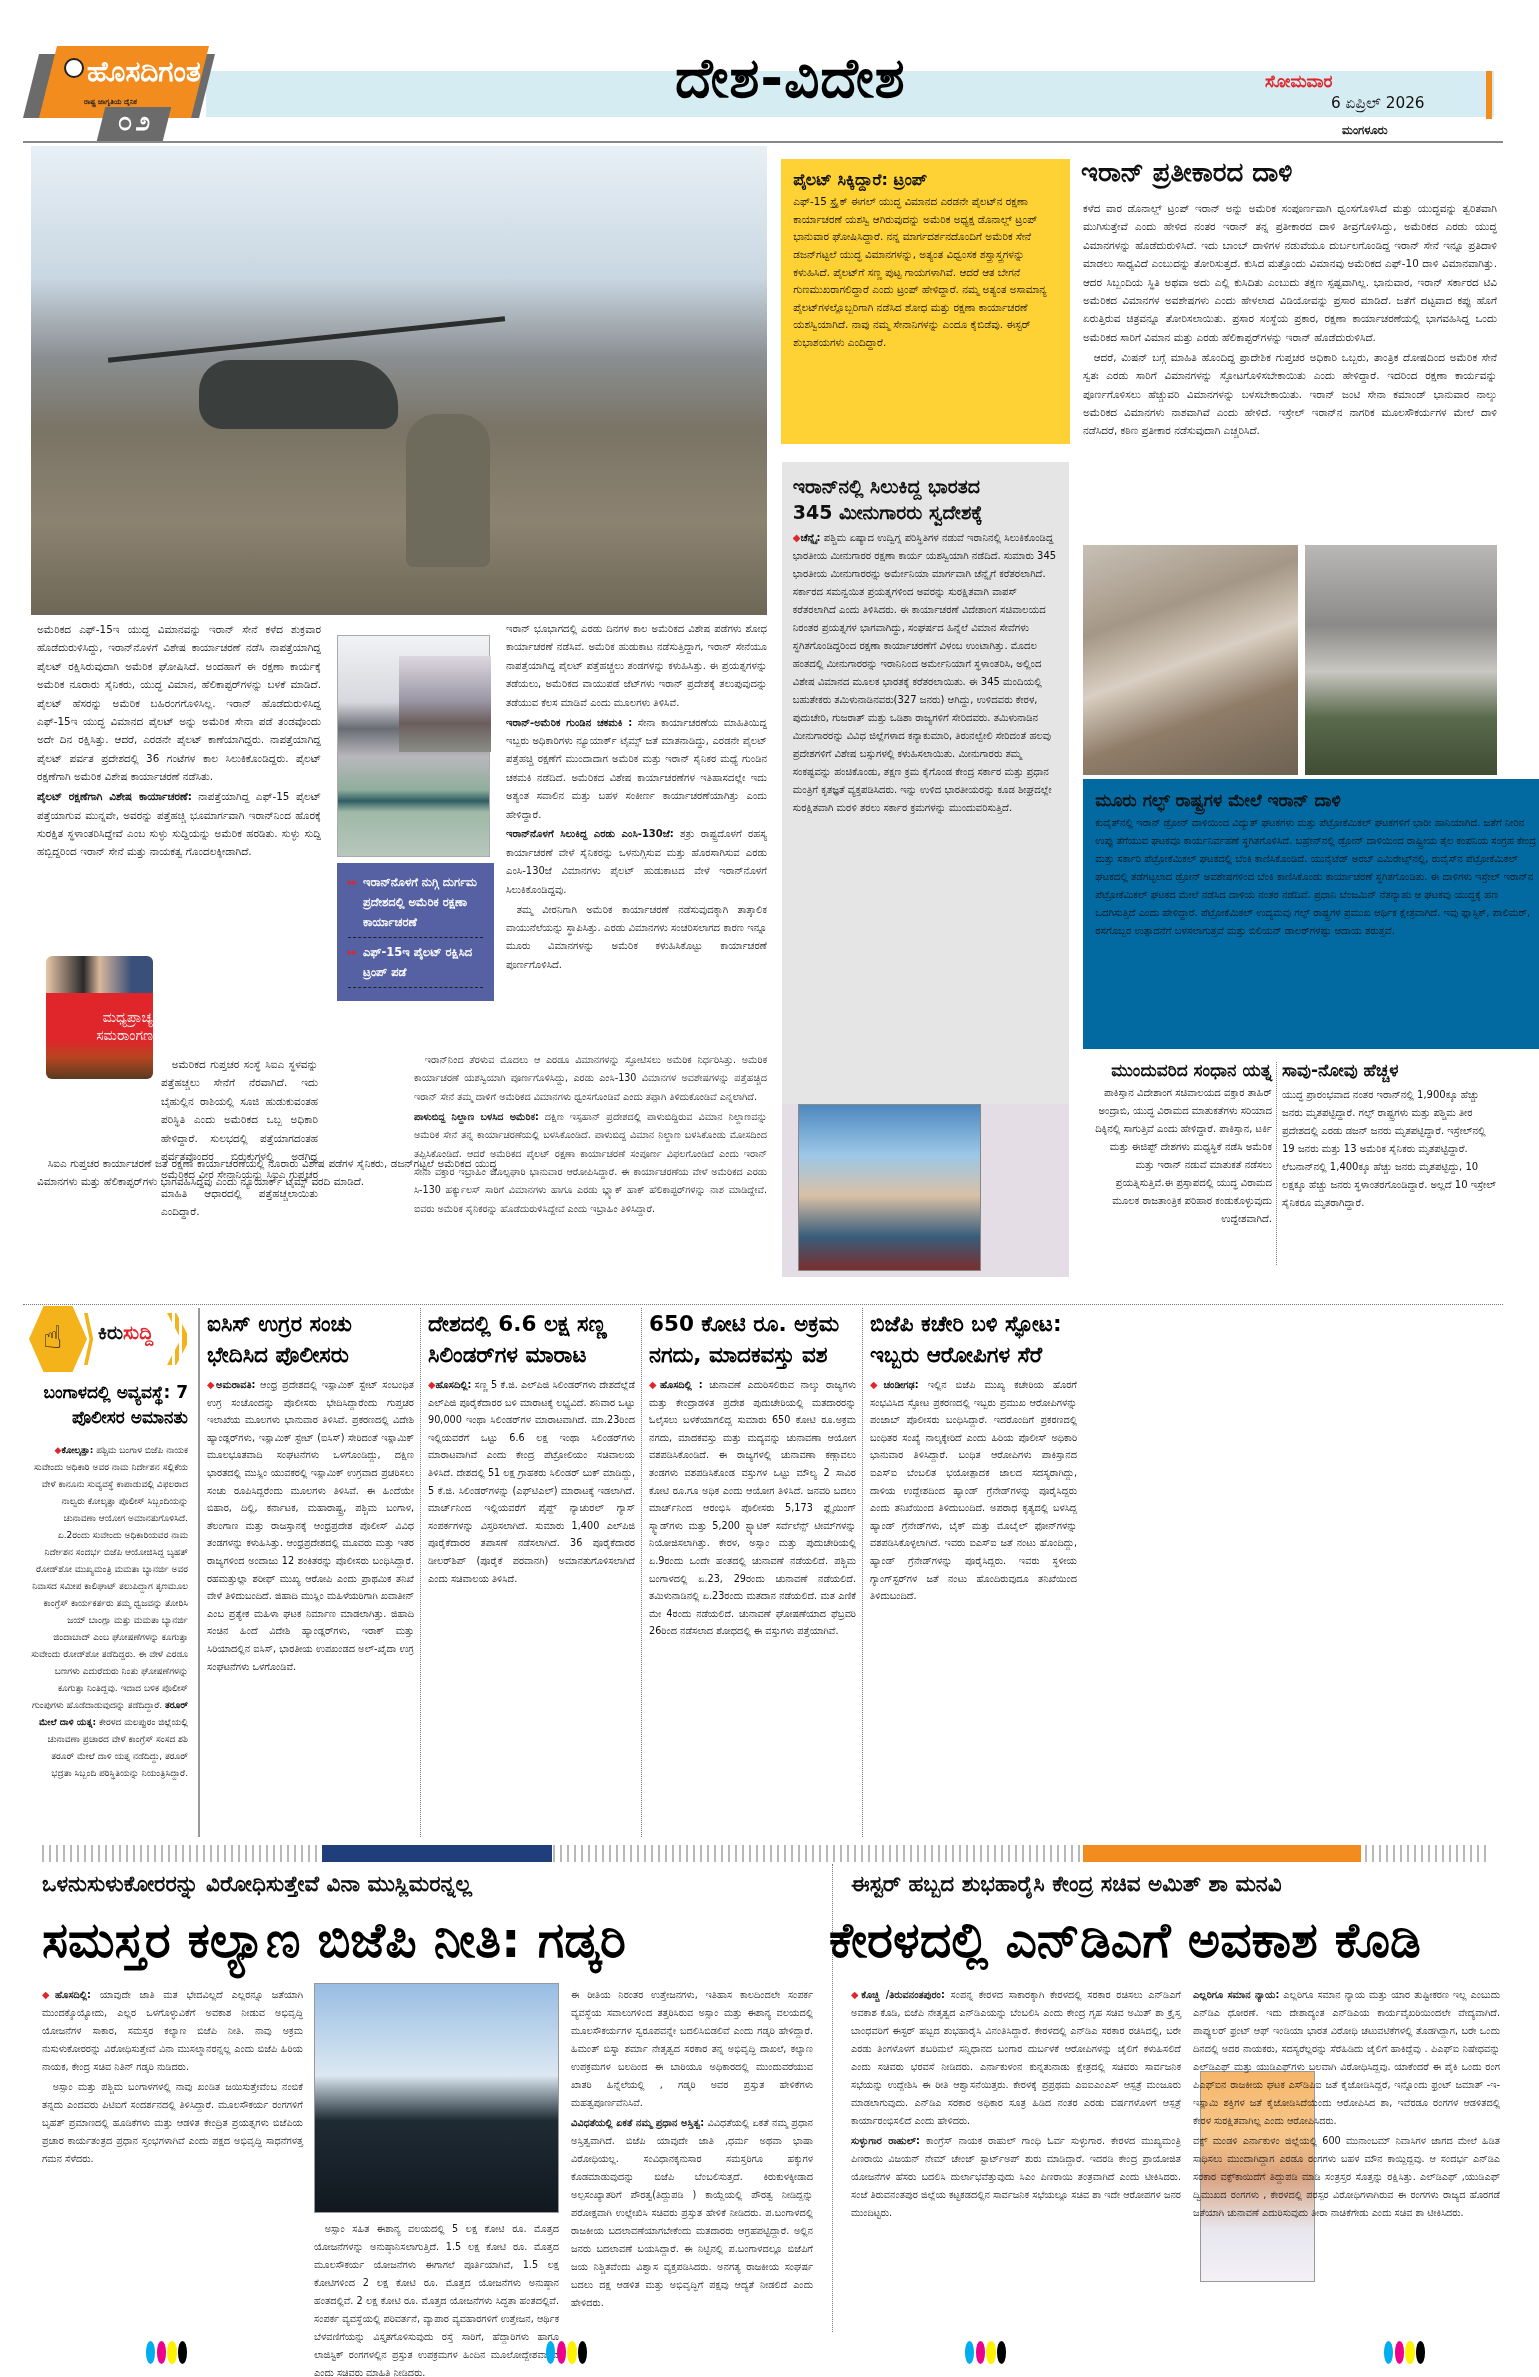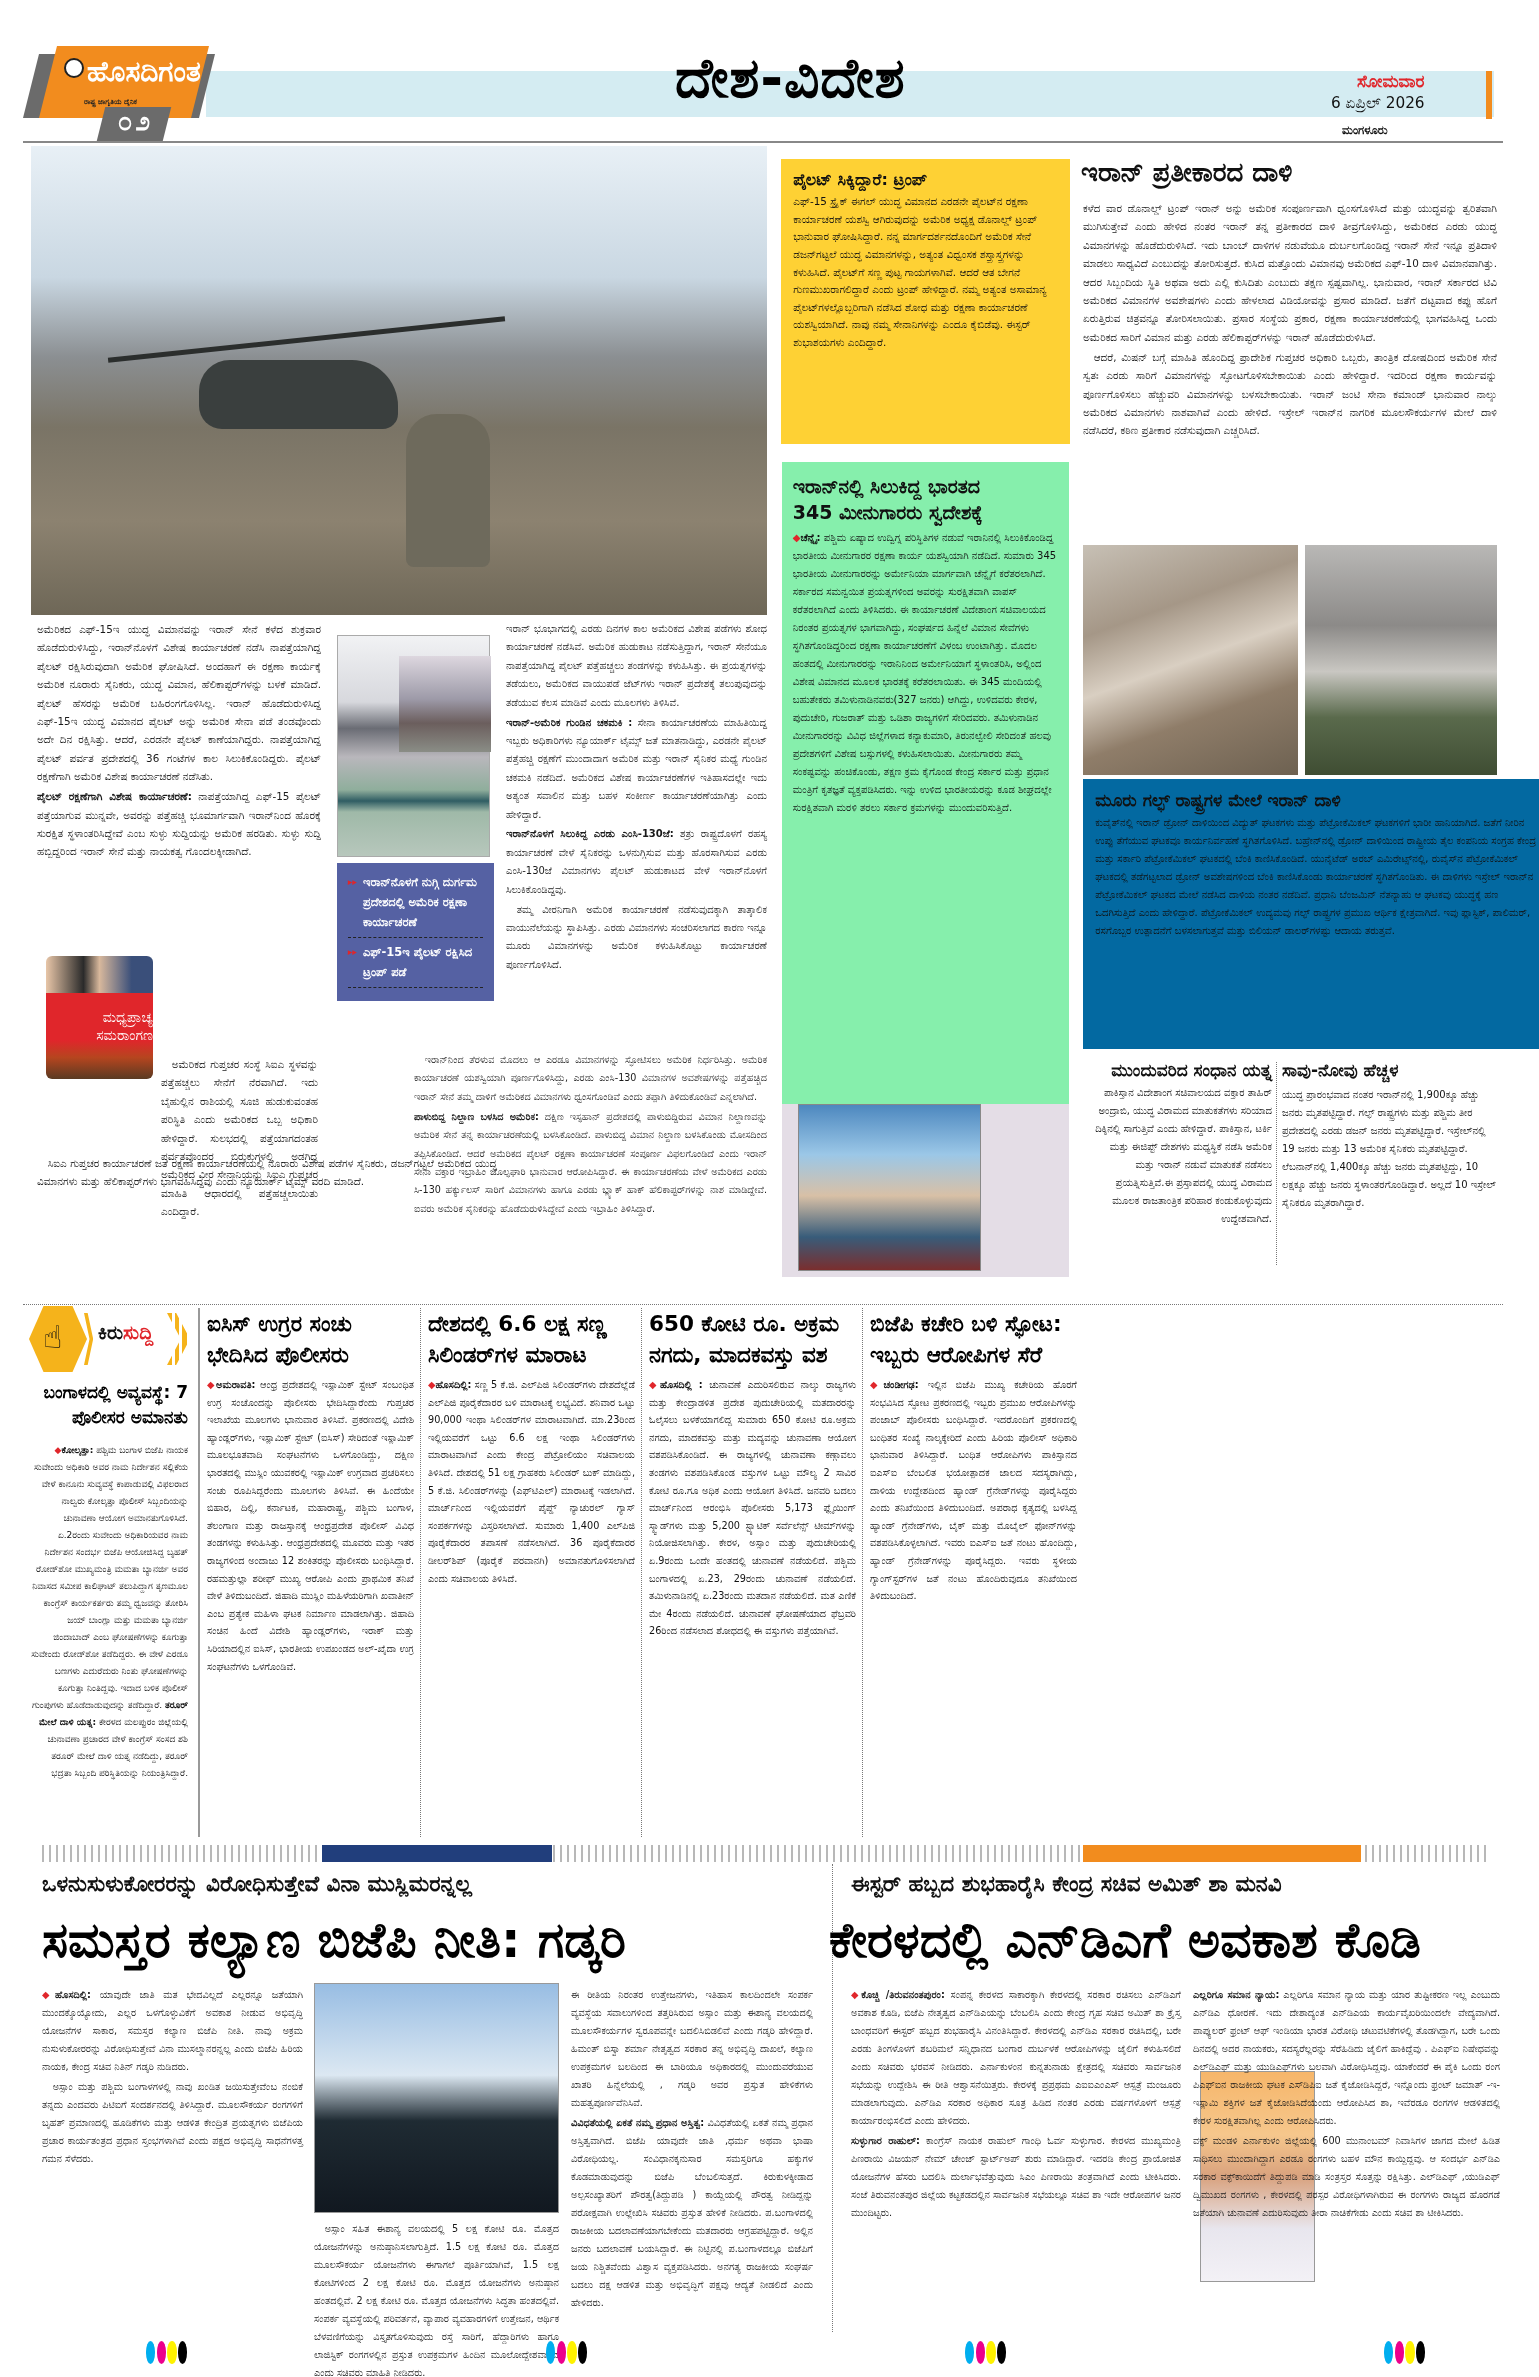--- a/index.html
+++ b/index.html
@@ -14,21 +14,21 @@
   .bullet { color: #e0262b; }
   
   .mast-band { left: 206px; top: 71px; width: 1288px; height: 46px; background: #d4ecf2; }
   .logo-shadow { left: 31px; top: 54px; width: 176px; height: 64px; background: #6b6b6b; transform: skewX(-14deg); }
   .logo-box { left: 48px; top: 46px; width: 152px; height: 72px; background: #f28c1e; transform: skewX(-14deg); }
   .logo-text { left: 64px; top: 46px; width: 146px; height: 54px; color: #fff; font-size: 28px; font-weight: 900; }
   .logo-tag { left: 84px; top: 98px; font-size: 7px; color: #222; font-weight: bold; }
   .page-num-box { left: 101px; top: 107px; width: 66px; height: 34px; background: #6b6b6b; transform: skewX(-14deg); }
   .page-num { left: 107px; top: 106px; width: 57px; font-size: 26px; color: #fff; font-weight: bold; text-align: center; letter-spacing: 3.1px; }
   .section-title { left: 675px; top: 46px; font-size: 55px; font-weight: 900; color: #000; letter-spacing: 0.8px; }
-  .date-day { left: 1357px; top: 71px; font-size: 17px; color: #e0262b; font-weight: bold; text-align: center; }
+  .date-day { left: 1265px; top: 71px; font-size: 17px; color: #e0262b; font-weight: bold; text-align: center; }
   .date-val { left: 1331px; top: 94px; font-size: 15.3px; color: #111; }
   .date-city { left: 1342px; top: 123px; font-size: 11.5px; color: #111; font-weight: bold; }
   .orange-rule { left: 1486px; top: 71px; width: 6.1px; height: 48px; background: #f28c1e; }
   .mast-rule { left: 23px; top: 141px; width: 1480px; height: 1.5px; background: #888; }
   
   .lead-photo { left: 31px; top: 146px; width: 736px; height: 469px;
     background: linear-gradient(180deg, #e8f0f6 0%, #c9d7e2 28%, #8b8f92 45%, #7a7466 60%, #8c8270 80%, #6e6757 100%); }
   .heli { left: 199px; top: 360px; width: 199px; height: 69px; background: #3a3f3e; border-radius: 31px 46px 15.3px 23px; }
   .heli-rotor { left: 107px; top: 337px; width: 399px; height: 4.6px; background: #2b2e2d; transform: rotate(-6deg); }
   .soldier { left: 406px; top: 414px; width: 84px; height: 153px; background: #6e6a5c; border-radius: 31px 31px 7.7px 7.7px; }
@@ -38,21 +38,21 @@
   .inset-photo2 { left: 399px; top: 656px; width: 92px; height: 96px; background: linear-gradient(180deg, #ddd7df 0%, #9d9aa8 45%, #6b5e5d 70%, #8a8d86 100%); }
   .blue-box { left: 337px; top: 863px; width: 157px; height: 138px; background: #5561a3; padding: 9.2px 10.7px; color: #fff; }
   .blue-box .item { font-size: 11.5px; line-height: 20px; font-weight: bold; padding-left: 15.3px; position: relative; padding-bottom: 4.6px; border-bottom: 1.5px dashed #222; margin-bottom: 4.6px; }
   .blue-box .item:before { content: "▸▸"; color: #e0262b; position: absolute; left: 0; top: 0; font-size: 9.2px; }
   .war-faces { left: 46px; top: 956px; width: 107px; height: 40px; background: linear-gradient(90deg, #e8c6a8 0%, #2a2a2a 35%, #d8b89c 50%, #3a4f7a 80%); border-radius: 6.1px 6.1px 0 0; }
   .war-red { left: 46px; top: 993px; width: 107px; height: 86px; background: linear-gradient(180deg, #e0262b 0%, #e0262b 55%, #b6451f 75%, #5a3a22 100%); border-radius: 0 0 6.1px 6.1px; color: #fff; text-align: right; font-weight: 400; font-size: 14px; line-height: 18.4px; padding-top: 15px; }
   
   .yellow-box { left: 781px; top: 159px; width: 289px; height: 285px; background: #fed134; padding: 10.7px 12.3px; }
   .yellow-box h3 { font-size: 16px; font-weight: 900; margin-bottom: 4.6px; }
   .yellow-box .txt { font-size: 10.4px; line-height: 17.6px; }
-  .lilac-box { left: 782px; top: 462px; width: 287px; height: 657px; background: #86efac; padding: 10.7px 10.7px; }
+  .lilac-box { left: 782px; top: 462px; width: 287px; height: 657px; background: #e5e5e5; padding: 10.7px 10.7px; }
   .lilac-box h3 { font-size: 19px; line-height: 26px; font-weight: 900; margin-bottom: 4.6px; }
   .lilac-box .txt { font-size: 10px; line-height: 18px; }
   .fisher-photo { left: 798px; top: 1104px; width: 183px; height: 167px; background: linear-gradient(180deg, #4d88bf 0%, #9bc7e7 30%, #d8c0a6 55%, #385c7a 80%, #7a2e2e 100%); border: 0.8px solid #888; }
   .lilac-tail { left: 782px; top: 1104px; width: 287px; height: 169px; background: #e4dde6; }
   
   .iran-head { left: 1081px; top: 157px; font-size: 26px; font-weight: 900; color: #111; }
   .iran-body { left: 1083px; top: 199px; width: 414px; }
   .rubble-photo { left: 1083px; top: 545px; width: 215px; height: 230px; background: linear-gradient(160deg, #c7c0b5 0%, #a59787 30%, #d9cfc2 50%, #8f7d69 70%, #6d6151 100%); }
   .smoke-photo { left: 1305px; top: 545px; width: 192px; height: 230px; background: linear-gradient(180deg, #b9b8b6 0%, #8c8a88 35%, #c9c7c2 55%, #5a6a4c 75%, #3f4d33 100%); }
   .peach-box { left: 1083px; top: 779px; width: 470px; height: 270px; background: #0369a1; padding: 10.7px 12.3px; }

